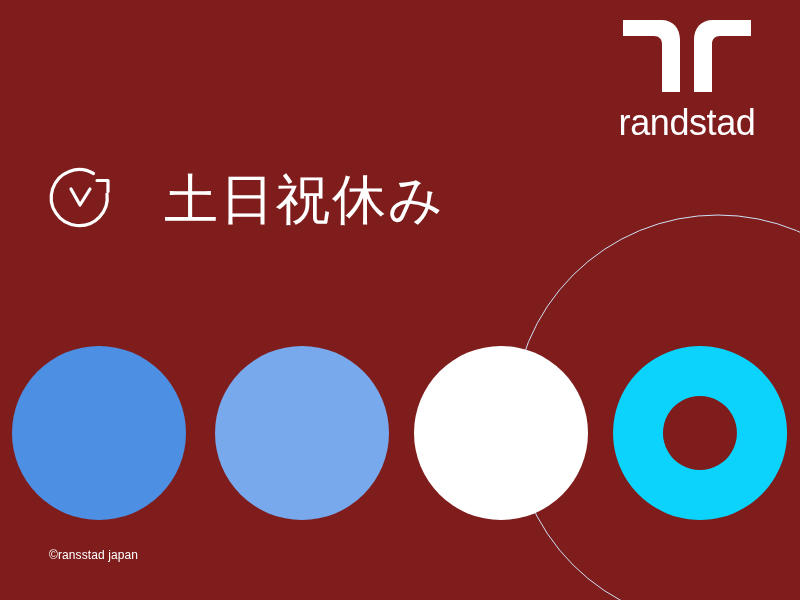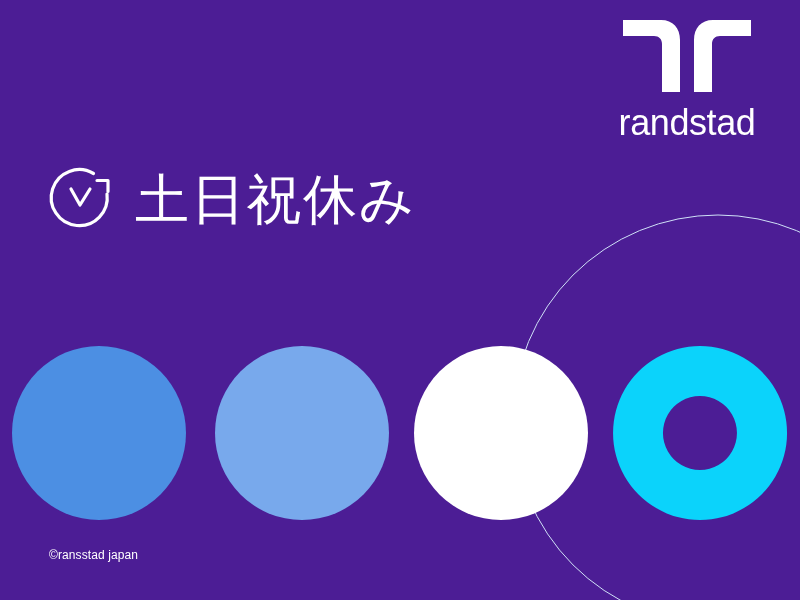--- a/index.html
+++ b/index.html
@@ -6,21 +6,21 @@
   html, body {
     margin: 0;
     padding: 0;
     background: #ffffff;
   }
   #banner {
     position: relative;
     width: 800px;
     height: 600px;
     overflow: hidden;
-    background: #4c1d95;
+    background: #7f1d1d;
     font-family: "Liberation Sans", "DejaVu Sans", sans-serif;
     -webkit-font-smoothing: antialiased;
   }
 
   
   .deco-layer {
     position: absolute;
     inset: 0;
     width: 800px;
     height: 600px;
@@ -51,21 +51,21 @@
     text-align: center;
   }
 
   
   .headline {
     position: absolute;
     left: 44px;
     top: 163px;
     display: flex;
     align-items: center;
-    gap: 19px;
+    gap: 48px;
   }
   .headline-icon {
     width: 72px;
     height: 72px;
     flex: 0 0 auto;
     display: block;
   }
   .headline-text {
     color: #ffffff;
     font-size: 54px;

